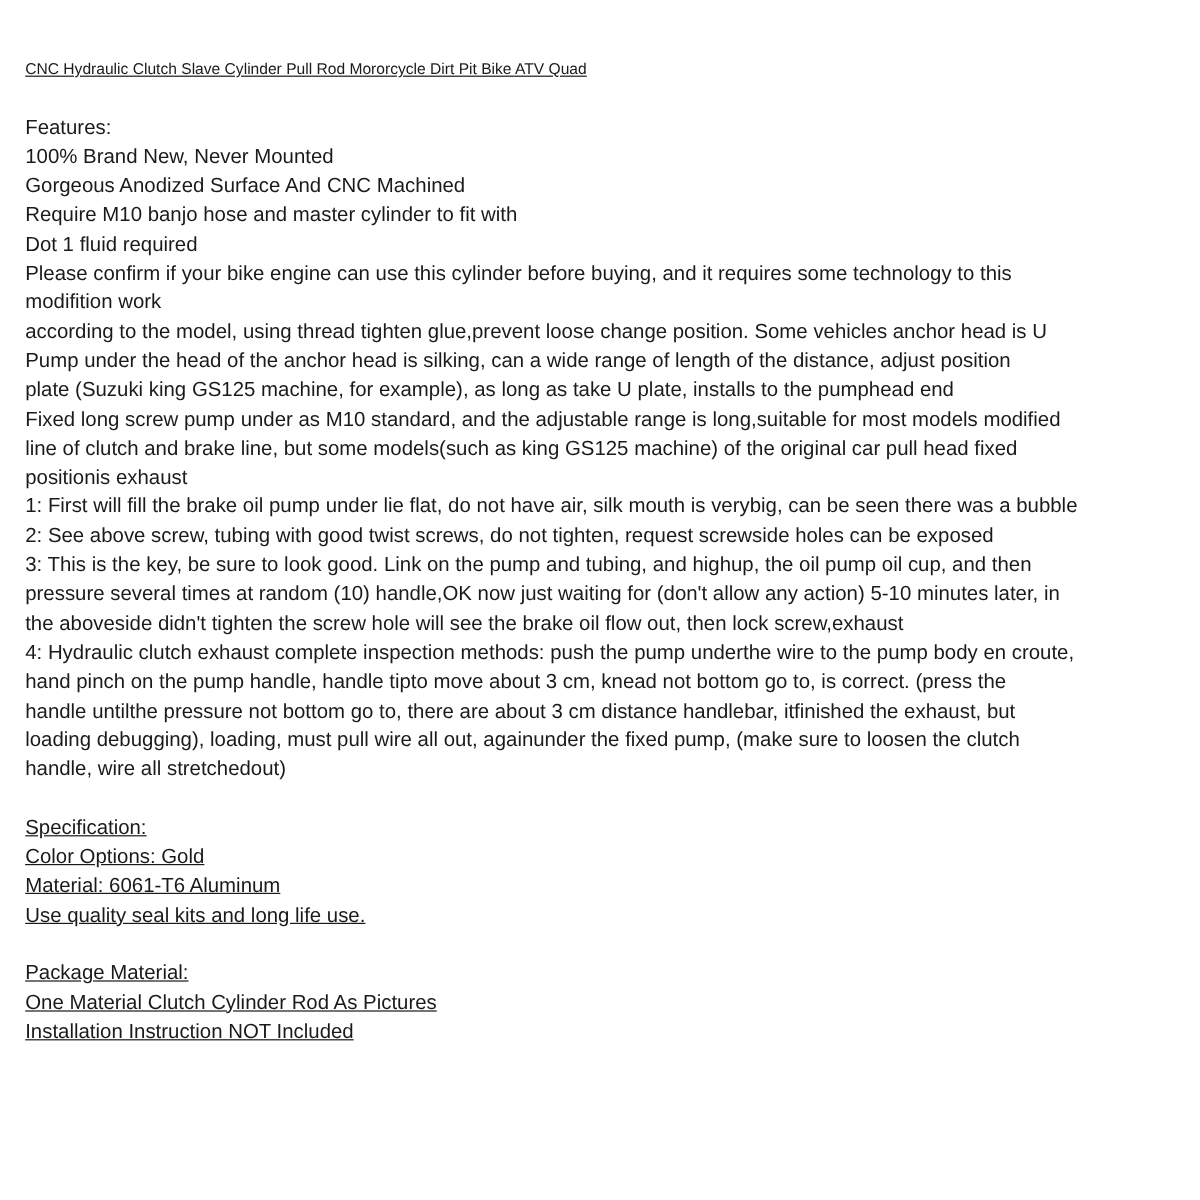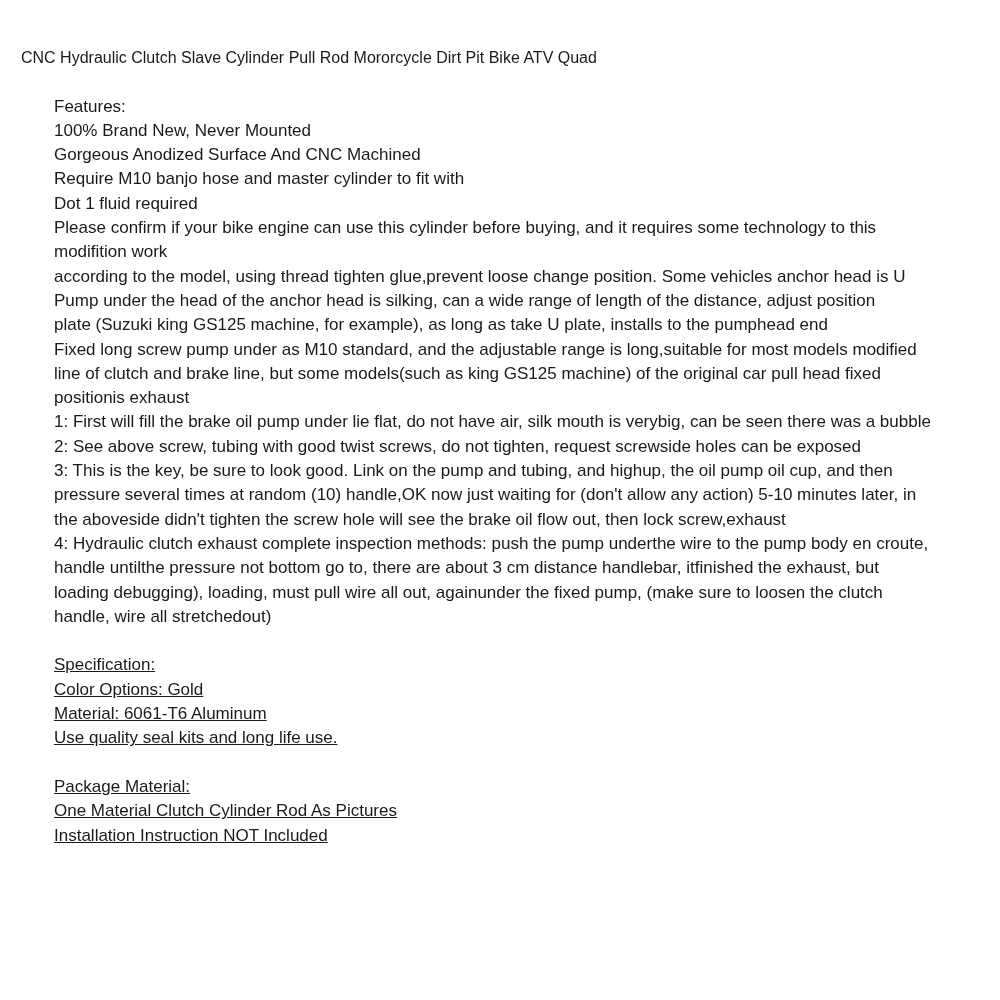--- a/index.html
+++ b/index.html
@@ -14,35 +14,35 @@
     font-family: "Liberation Sans", sans-serif;
     color: #1a1a1a;
   }
   .doc {
     padding: 46px 10px 0 21px;
     font-size: 17px;
     line-height: 24.3px;
   }
   .title {
     margin: 0 0 24.3px 0;
-    font-size: 16px;
+    font-size: 13px;
     font-weight: normal;
     line-height: 24.3px;
     white-space: nowrap;
+    text-decoration: underline;
   }
   .block {
     margin: 0;
   }
   .block + .block {
     margin-top: 24.3px;
     text-decoration: underline;
   }
   .text-line {
     white-space: nowrap;
-    margin-left: 33px;
   }
 </style>
 </head>
 <body>
 
 <main class="doc">
   <h1 class="title">CNC Hydraulic Clutch Slave Cylinder Pull Rod Mororcycle Dirt Pit Bike ATV Quad</h1>
   <section>
       <div class="block">
         <div class="text-line">Features:</div>
@@ -57,20 +57,21 @@
         <div class="text-line">plate (Suzuki king GS125 machine, for example), as long as take U plate, installs to the pumphead end</div>
         <div class="text-line">Fixed long screw pump under as M10 standard, and the adjustable range is long,suitable for most models modified</div>
         <div class="text-line">line of clutch and brake line, but some models(such as king GS125 machine) of the original car pull head fixed</div>
         <div class="text-line">positionis exhaust</div>
         <div class="text-line">1: First will fill the brake oil pump under lie flat, do not have air, silk mouth is verybig, can be seen there was a bubble</div>
         <div class="text-line">2: See above screw, tubing with good twist screws, do not tighten, request screwside holes can be exposed</div>
         <div class="text-line">3: This is the key, be sure to look good. Link on the pump and tubing, and highup, the oil pump oil cup, and then</div>
         <div class="text-line">pressure several times at random (10) handle,OK now just waiting for (don't allow any action) 5-10 minutes later, in</div>
         <div class="text-line">the aboveside didn't tighten the screw hole will see the brake oil flow out, then lock screw,exhaust</div>
         <div class="text-line">4: Hydraulic clutch exhaust complete inspection methods: push the pump underthe wire to the pump body en croute,</div>
+        <div class="text-line">hand pinch on the pump handle, handle tipto move about 3 cm, knead not bottom go to, is correct. (press the</div>
         <div class="text-line">handle untilthe pressure not bottom go to, there are about 3 cm distance handlebar, itfinished the exhaust, but</div>
         <div class="text-line">loading debugging), loading, must pull wire all out, againunder the fixed pump, (make sure to loosen the clutch</div>
         <div class="text-line">handle, wire all stretchedout)</div>
       </div>
       <div class="block">
         <div class="text-line">Specification:</div>
         <div class="text-line">Color Options: Gold</div>
         <div class="text-line">Material: 6061-T6 Aluminum</div>
         <div class="text-line">Use quality seal kits and long life use.</div>
       </div>

